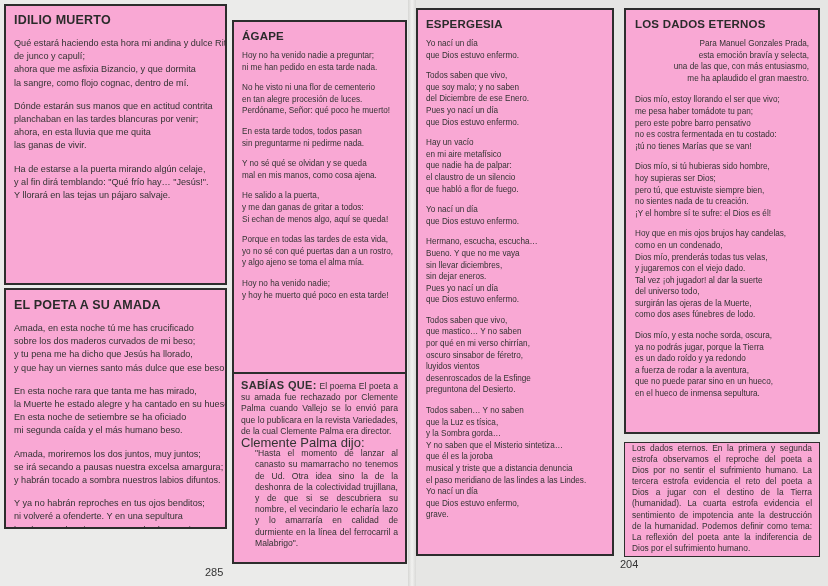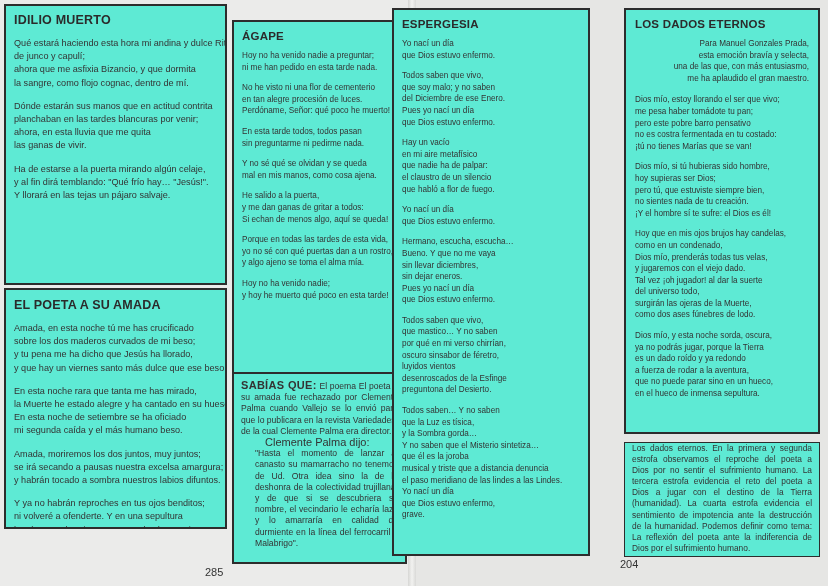--- a/index.html
+++ b/index.html
@@ -7,21 +7,21 @@
   body { position: relative; font-family: "Liberation Sans", sans-serif; color: #2a2a2a; }
 
   .page { position: absolute; top: 0; height: 586px; }
   .page-left { left: 0; width: 412px; background: #ebebea; }
   .page-right { left: 412px; width: 416px; background: #e6e6e4; }
   .gutter { position: absolute; left: 408px; top: 0; width: 8px; height: 586px; background: linear-gradient(90deg,#d6d6d4,#f2f2f0,#d9d9d7); }
 
   .box {
     position: absolute;
     border: 2.5px solid #2d2d2d;
-    background: #5eead4;
+    background: #f9a8d4;
     padding: 6px 8px;
     overflow: hidden;
   }
   .box-title {
     font-weight: bold;
     font-size: 12.5px;
     letter-spacing: 0.2px;
     color: #2b2b2b;
     margin-bottom: 9px;
   }
@@ -150,27 +150,27 @@
         <div class="line">y hoy he muerto qué poco en esta tarde!</div>
       </div>
     </div>
 </div>
 
 <div class="box" style="left:232px; top:372px; width:175px; height:192px; padding:6px 7px;">
   <div class="prose" style="font-size:8.6px; line-height:11.2px;">
     <span class="lead">SABÍAS QUE:</span>
     <span>El poema El poeta a su amada fue rechazado por Clemente Palma cuando Vallejo se lo envió para que lo publicara en la revista Variedades, de la cual Clemente Palma era director.</span>
   </div>
-  <div class="prose" style="font-size:11px; line-height:11.2px;margin-left:24px;">Clemente Palma dijo:</div>
+  <div class="prose" style="font-size:13px; line-height:11.2px;">Clemente Palma dijo:</div>
   <div class="prose quote" style="font-size:8.6px; line-height:11.2px; padding-left:14px;">"Hasta el momento de lanzar al canasto su mamarracho no tenemos de Ud. Otra idea sino la de la deshonra de la colectividad trujillana, y de que si se descubriera su nombre, el vecindario le echaría lazo y lo amarraría en calidad de durmiente en la línea del ferrocarril a Malabrigo".</div>
 </div>
 
 <div class="page-num" style="left:205px; top:566px;">285</div>
 
-<div class="box narrow" style="left:392px; top:8px; width:198px; height:548px; padding:8px 8px;">
+<div class="box narrow" style="left:416px; top:8px; width:198px; height:548px; padding:8px 8px;">
   <div class="box-title">ESPERGESIA</div>
   <div class="stanzas">
       <div class="stanza">
         <div class="line">Yo nací un día</div>
         <div class="line">que Dios estuvo enfermo.</div>
       </div>
       <div class="stanza">
         <div class="line">Todos saben que vivo,</div>
         <div class="line">que soy malo; y no saben</div>
         <div class="line">del Diciembre de ese Enero.</div>

